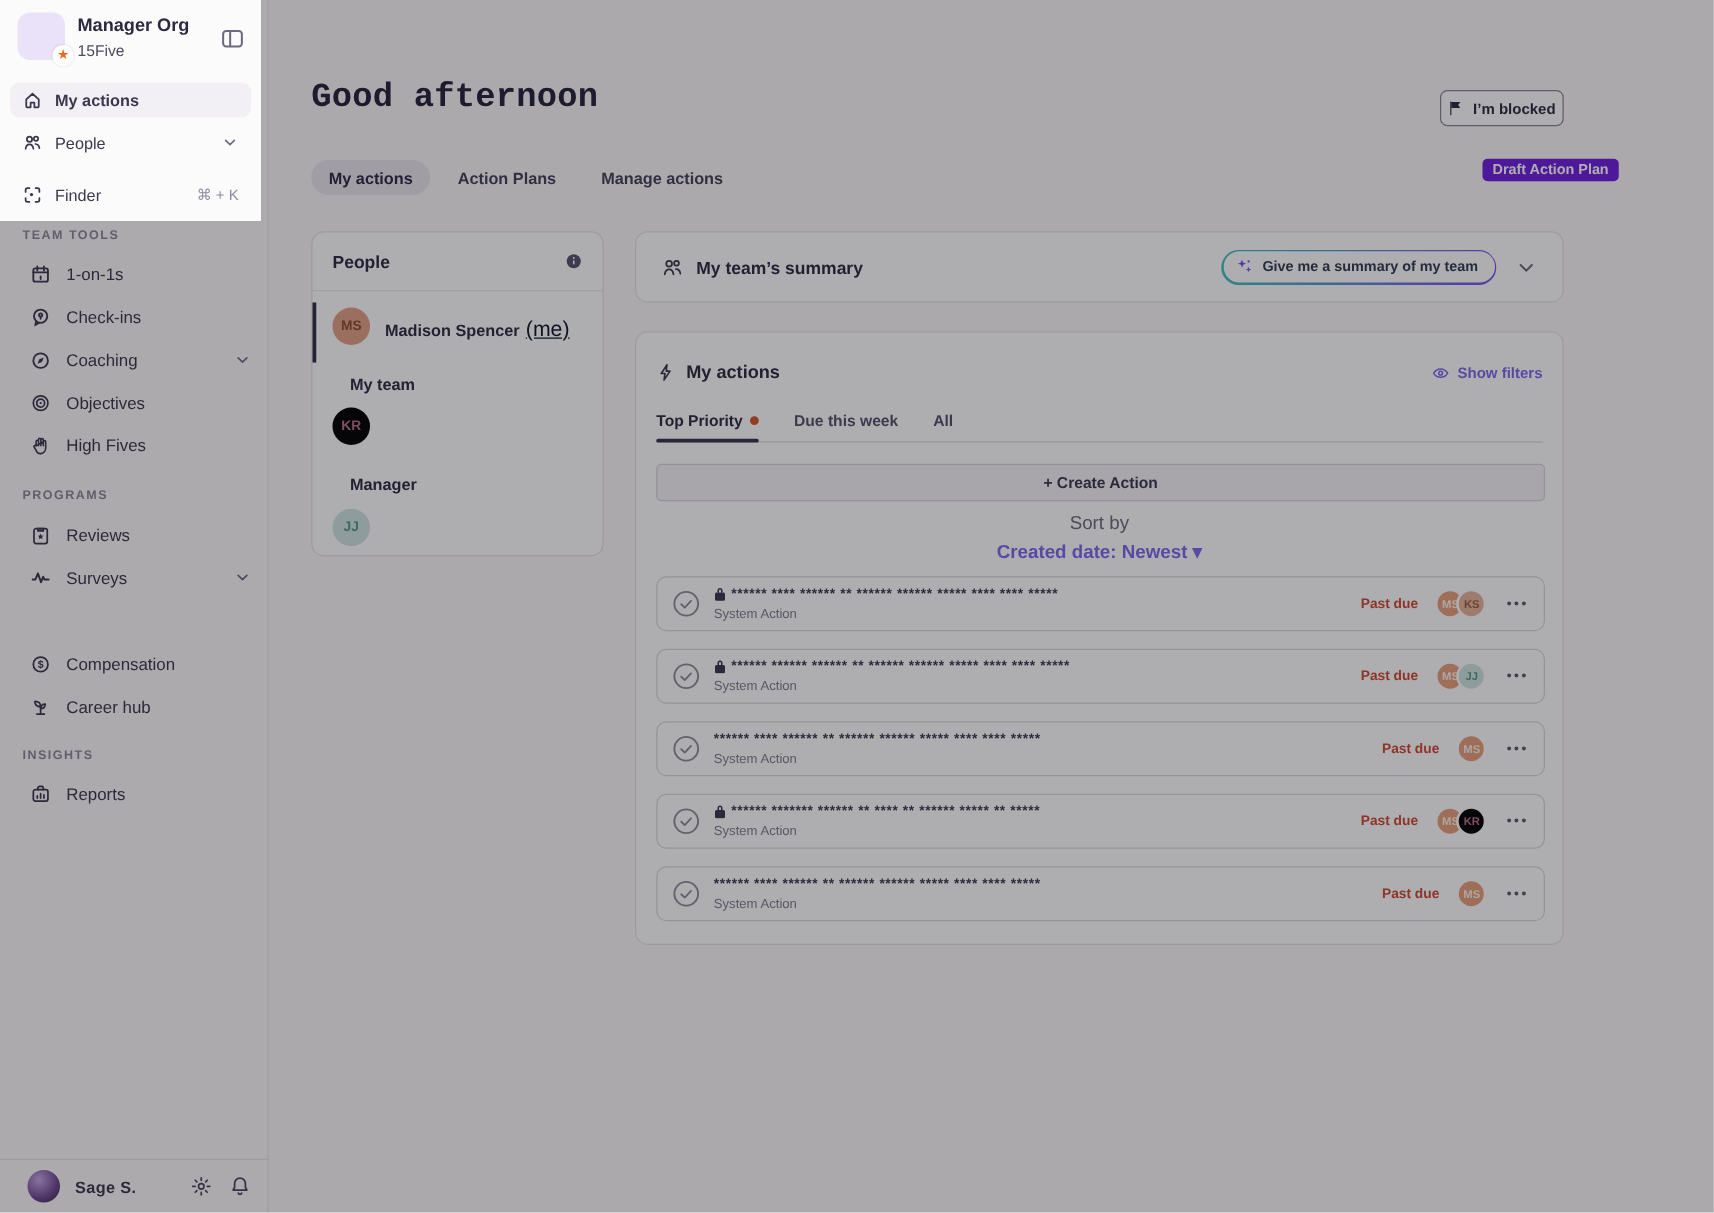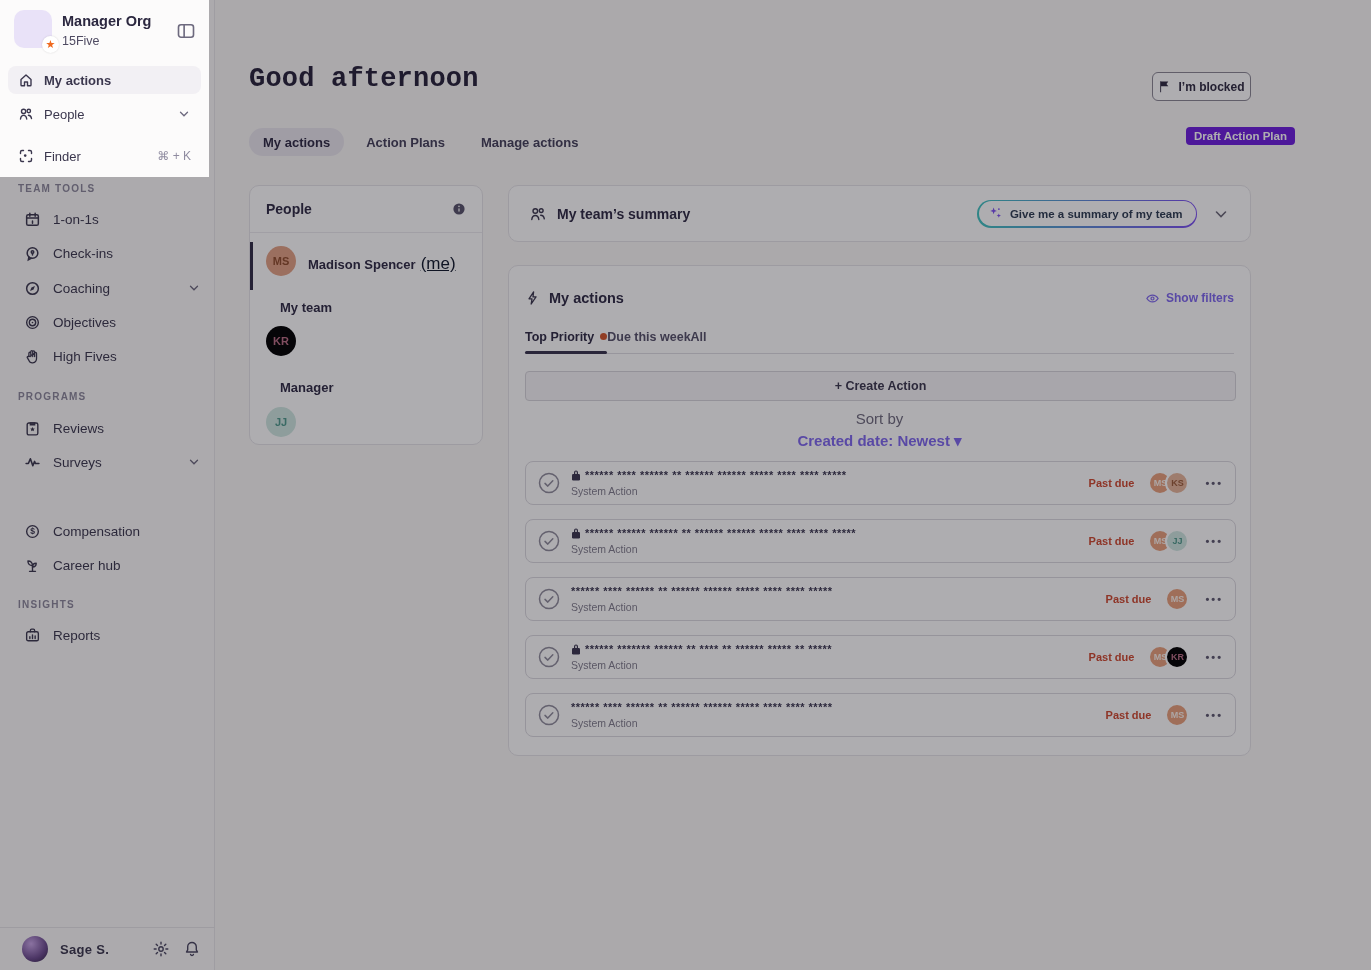--- a/index.html
+++ b/index.html
@@ -101,21 +101,21 @@
 
   
   .actions-card { left:293px; top:265px; width:743px; height:491px; padding:0 16px; }
   .ac-head { height:56px; display:flex; align-items:center; padding-top:8px; }
   .ac-title { font-size:14.5px; font-weight:700; color:#2e2a44; margin-left:8px; flex:1; }
   .bolt-ico { width:16px; height:16px; display:flex; color:#3b374e; }
   .show-filters { display:flex; align-items:center; gap:6px; font-size:12px; font-weight:700;
     color:#7f68ef; cursor:pointer; }
   .show-filters .ico { width:15px; height:15px; display:flex; }
 
-  .ac-tabs { display:flex; border-bottom:1px solid #dedce2; height:30px; margin-top:2px; }
+  .ac-tabs { display:flex; gap:28px; border-bottom:1px solid #dedce2; height:30px; margin-top:2px; }
   .ac-tab { display:flex; align-items:center; gap:6px; font-size:12.5px; font-weight:700;
     color:#55516a; cursor:pointer; position:relative; padding-bottom:4px; }
   .ac-tab.active { color:#2e2a44; }
   .ac-tab.active::after { content:""; position:absolute; left:0; right:0; bottom:-1px; height:3px;
     background:#37324c; border-radius:2px; }
   .prio-dot { width:7px; height:7px; border-radius:50%; background:#d4562b; }
 
   .create-btn { margin-top:17px; width:711px; height:30px; background:#f6f5f7; border:1px solid #d7d5db;
     border-radius:4px; font-size:12.5px; font-weight:700; color:#3b374e; cursor:pointer;
     font-family:"Liberation Sans",sans-serif; }

